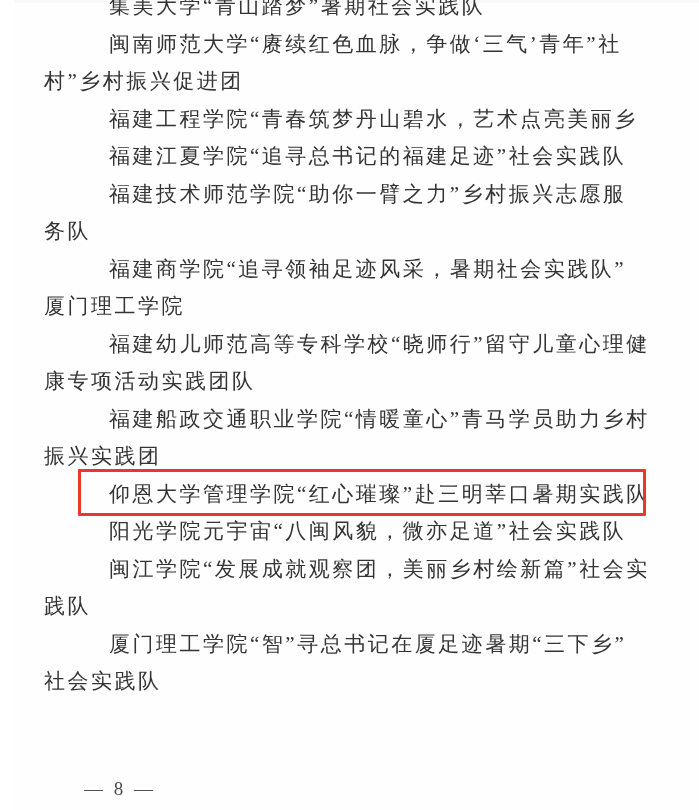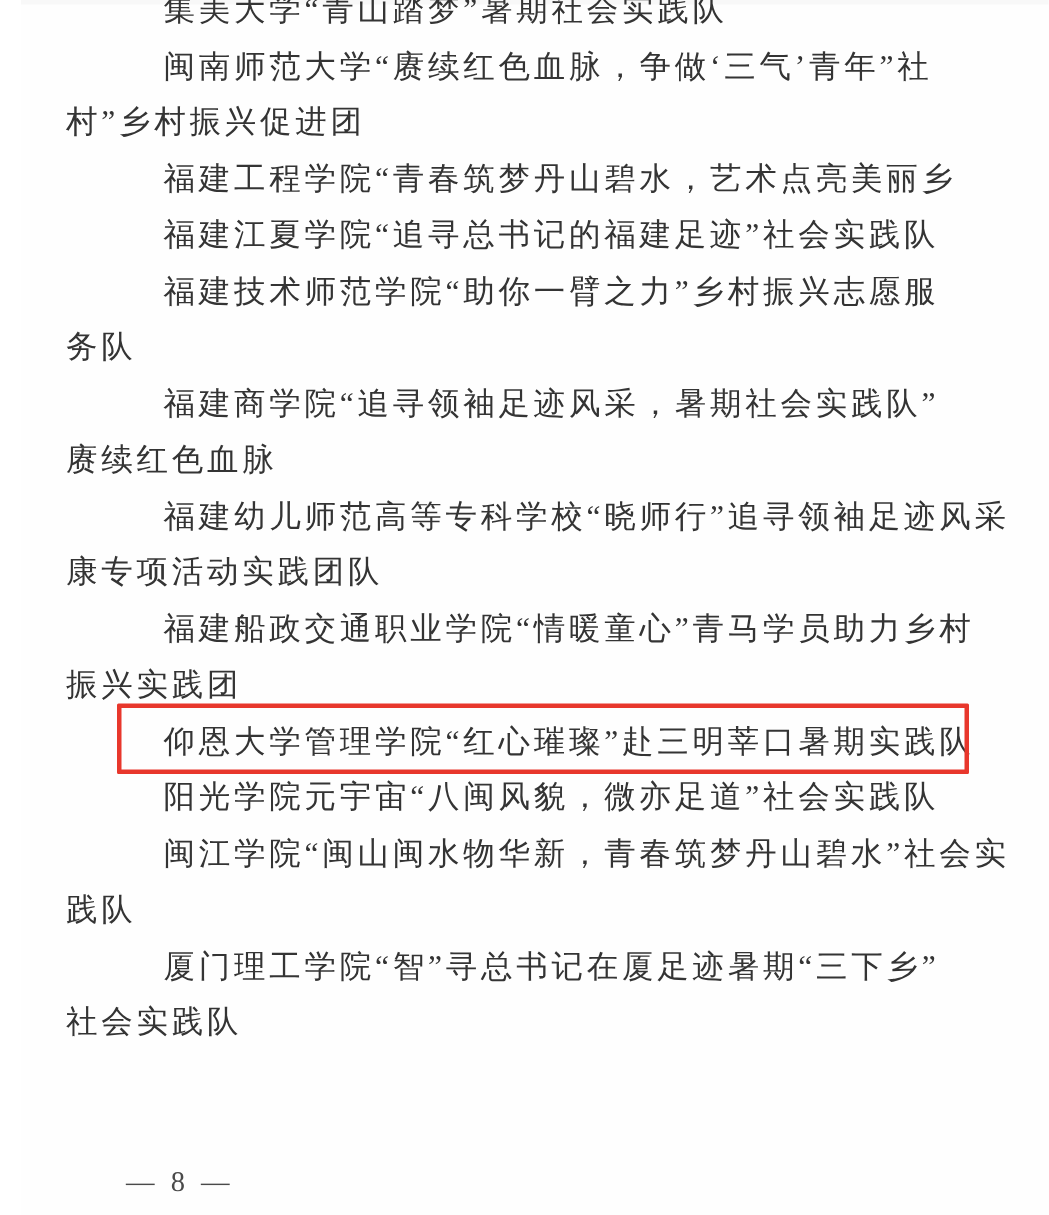--- a/index.html
+++ b/index.html
@@ -74,27 +74,27 @@
 
   <div class="content" id="lines-container">
       <div class="line indent"><span class="line-text">集美大学“青山踏梦”暑期社会实践队</span></div>
       <div class="line indent"><span class="line-text">闽南师范大学“赓续红色血脉，争做‘三气’青年”社</span></div>
       <div class="line"><span class="line-text">村”乡村振兴促进团</span></div>
       <div class="line indent"><span class="line-text">福建工程学院“青春筑梦丹山碧水，艺术点亮美丽乡</span></div>
       <div class="line indent"><span class="line-text">福建江夏学院“追寻总书记的福建足迹”社会实践队</span></div>
       <div class="line indent"><span class="line-text">福建技术师范学院“助你一臂之力”乡村振兴志愿服</span></div>
       <div class="line"><span class="line-text">务队</span></div>
       <div class="line indent"><span class="line-text">福建商学院“追寻领袖足迹风采，暑期社会实践队”</span></div>
-      <div class="line"><span class="line-text">赓续红色血脉</span></div>
-      <div class="line indent"><span class="line-text">福建幼儿师范高等专科学校“晓师行”追寻领袖足迹风采</span></div>
+      <div class="line"><span class="line-text">厦门理工学院</span></div>
+      <div class="line indent"><span class="line-text">福建幼儿师范高等专科学校“晓师行”留守儿童心理健</span></div>
       <div class="line"><span class="line-text">康专项活动实践团队</span></div>
       <div class="line indent"><span class="line-text">福建船政交通职业学院“情暖童心”青马学员助力乡村</span></div>
       <div class="line"><span class="line-text">振兴实践团</span></div>
       <div class="line indent"><span class="line-text">仰恩大学管理学院“红心璀璨”赴三明莘口暑期实践队</span><div class="highlight-box" style="border-color: rgb(232, 55, 44);"></div></div>
       <div class="line indent"><span class="line-text">阳光学院元宇宙“八闽风貌，微亦足道”社会实践队</span></div>
-      <div class="line indent"><span class="line-text">闽江学院“闽山闽水物华新，青春筑梦丹山碧水”社会实</span></div>
+      <div class="line indent"><span class="line-text">闽江学院“发展成就观察团，美丽乡村绘新篇”社会实</span></div>
       <div class="line"><span class="line-text">践队</span></div>
       <div class="line indent"><span class="line-text">厦门理工学院“智”寻总书记在厦足迹暑期“三下乡”</span></div>
       <div class="line"><span class="line-text">社会实践队</span></div>
     </div>
 
   <div class="page-number">— 8 —</div>
 </div>
 
 </body></html>

